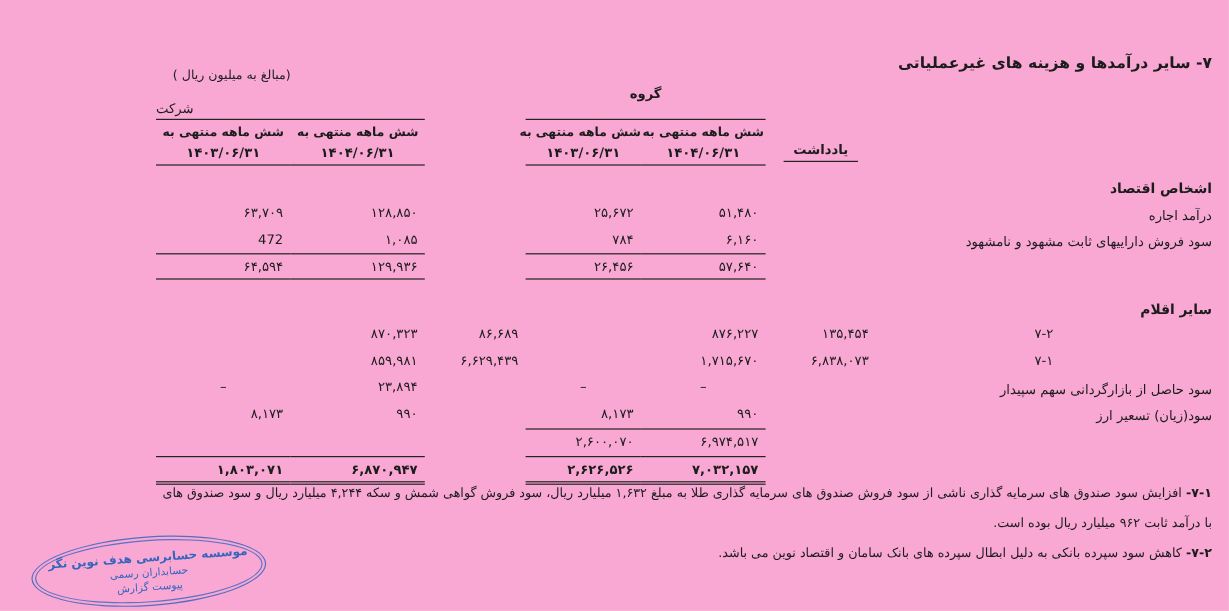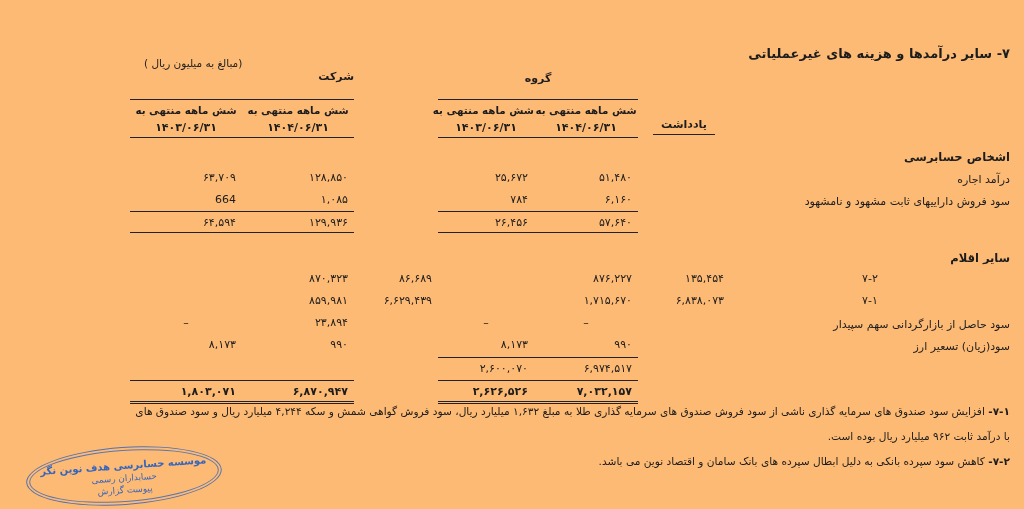--- a/index.html
+++ b/index.html
@@ -1,33 +1,33 @@
 <!DOCTYPE html>
 <html lang="fa"><head>
 <meta charset="utf-8">
 <style>
   html,body{margin:0;padding:0;}
   body{width:1024px;height:509px;overflow:hidden;background:#e8e8e8;}
   .page{
-    position:relative;width:1024px;height:509px;background:#fdba74;
+    position:relative;width:1024px;height:509px;background:#f9a8d4;
     font-family:"DejaVu Sans","Liberation Sans",sans-serif;
     color:#1c1c1c;direction:rtl;overflow:hidden;
   }
   .amounts-note{position:absolute;top:57px;left:144px;font-size:10.5px;color:#222;}
   .doc-title{position:absolute;top:46px;right:14px;font-size:13px;font-weight:bold;}
 
   .fin-table{position:absolute;top:76px;right:14px;width:880px;font-size:11px;}
   .trow{display:grid;grid-template-columns:280px 92px 104px 96px 84px 112px 112px;direction:rtl;align-items:end;}
   .cell{min-height:1px;}
   .lbl{text-align:right;padding-left:4px;white-space:nowrap;}
   .amt{direction:ltr;text-align:right;padding:2px 6px 2px 2px;white-space:nowrap;}
   .amt.dashcell{text-align:center;padding-right:2px;}
   .noteref{direction:ltr;text-align:center;padding:2px 0;}
   .span-group{grid-column:3 / span 2;text-align:center;font-weight:bold;border-bottom:1.4px solid #222;padding-bottom:14px;}
-  .span-company{grid-column:6 / span 2;text-align:right;font-weight:bold;border-bottom:1.4px solid #222;padding-bottom:16px;}
+  .span-company{grid-column:6 / span 2;text-align:left;font-weight:normal;border-bottom:1.4px solid #222;padding-bottom:2px;}
   .head1{height:24px;}
   .head2{height:16px;}
   .head2 .period{ text-align:center;font-weight:bold;font-size:10.3px;padding-top:15px;white-space:nowrap;}
   .head3{height:22px;}
   .head3 .date{direction:ltr;text-align:center;font-weight:bold;border-bottom:1.4px solid #222;padding-bottom:3px;white-space:nowrap;}
   .head3 .notehead{text-align:center;padding-bottom:3px;}
   .head3 .notehead span{display:inline-block;font-weight:bold;border-bottom:1.4px solid #222;padding:0 8px 3px 8px;}
   .sectionrow{height:26px;}
   .sectionrow .lbl{font-weight:bold;font-size:11.5px;padding-top:7px;}
   .sectionrow.second{height:32px;}
@@ -83,41 +83,41 @@
       <div class="cell"></div>
       <div class="cell notehead"><span>یادداشت</span></div>
       <div class="cell date">۱۴۰۴/۰۶/۳۱</div>
       <div class="cell date">۱۴۰۳/۰۶/۳۱</div>
       <div class="cell"></div>
       <div class="cell date">۱۴۰۴/۰۶/۳۱</div>
       <div class="cell date">۱۴۰۳/۰۶/۳۱</div>
     </div>
 
     <div class="trow sectionrow">
-      <div class="cell lbl">اشخاص حسابرسی</div>
+      <div class="cell lbl">اشخاص اقتصاد</div>
     </div>
 
     <div class="trow datarow">
       <div class="cell lbl">درآمد اجاره</div>
       <div class="cell noteref"></div>
       <div class="cell amt">۵۱,۴۸۰</div>
       <div class="cell amt">۲۵,۶۷۲</div>
       <div class="cell"></div>
       <div class="cell amt">۱۲۸,۸۵۰</div>
       <div class="cell amt">۶۳,۷۰۹</div>
     </div>
 
     <div class="trow datarow">
       <div class="cell lbl">سود فروش داراییهای ثابت مشهود و نامشهود</div>
       <div class="cell noteref"></div>
       <div class="cell amt">۶,۱۶۰</div>
       <div class="cell amt">۷۸۴</div>
       <div class="cell"></div>
       <div class="cell amt">۱,۰۸۵</div>
-      <div class="cell amt">664</div>
+      <div class="cell amt">472</div>
     </div>
 
     <div class="trow totalrow">
       <div class="cell lbl"></div>
       <div class="cell"></div>
       <div class="cell amt">۵۷,۶۴۰</div>
       <div class="cell amt">۲۶,۴۵۶</div>
       <div class="cell"></div>
       <div class="cell amt">۱۲۹,۹۳۶</div>
       <div class="cell amt">۶۴,۵۹۴</div>

